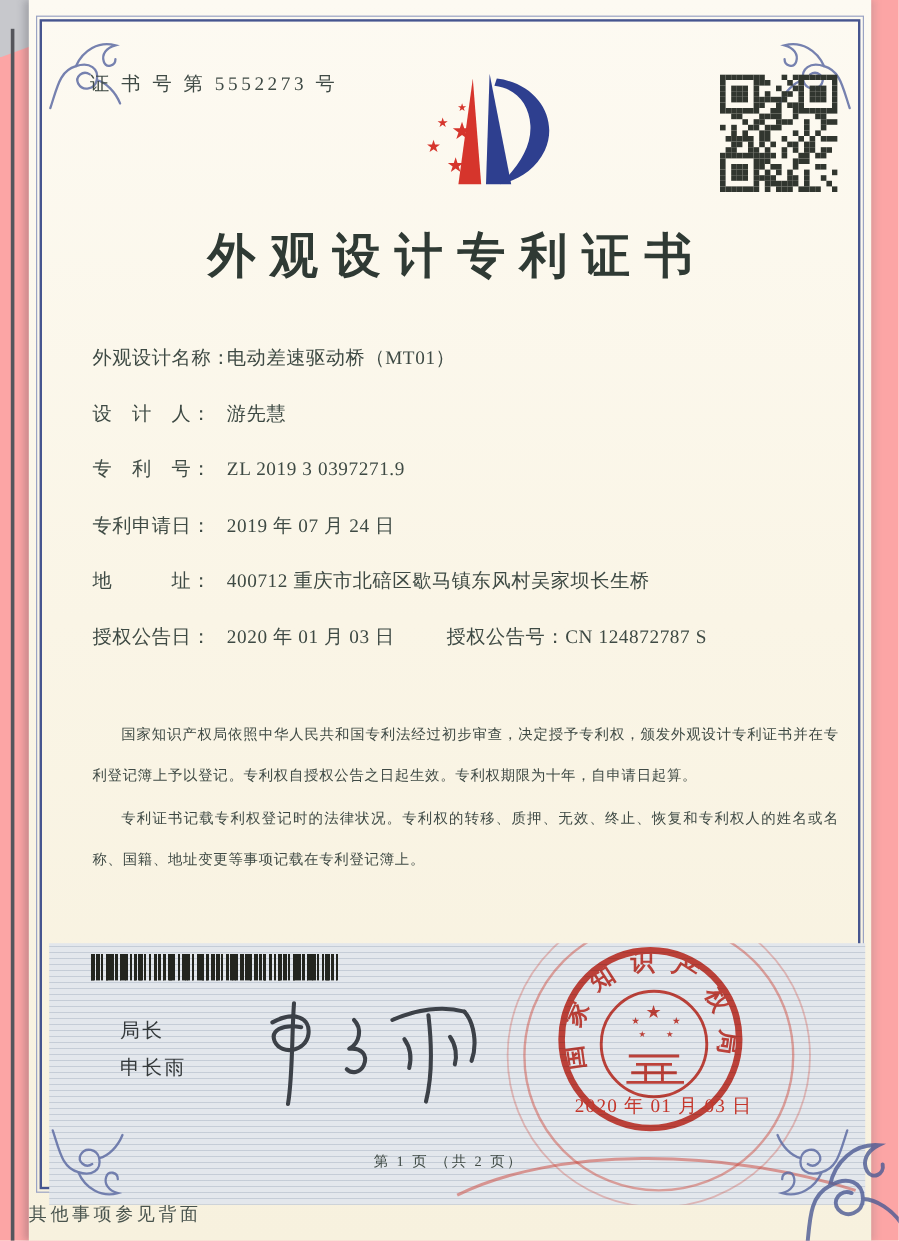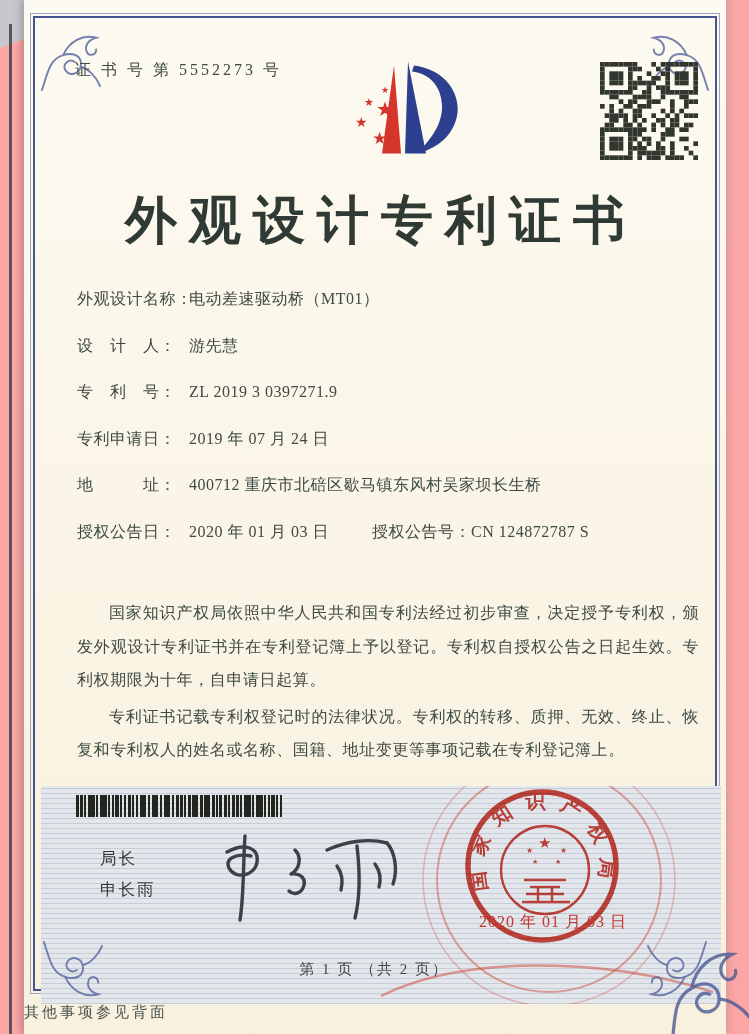--- a/index.html
+++ b/index.html
@@ -26,51 +26,51 @@
     background-image:repeating-linear-gradient(0deg,rgba(148,161,180,.38) 0 1px,transparent 1px 5px);}
   .band-deco{position:absolute;inset:0;width:100%;height:100%;}
 
   .cert-no{position:absolute;left:51px;top:60px;font-size:16px;letter-spacing:3px;
     color:#3f4a45;white-space:nowrap;}
 
   .logo{position:absolute;left:298px;top:40px;width:140px;height:128px;}
   .qr{position:absolute;left:576px;top:62px;width:98px;height:98px;}
 
   .title{position:absolute;left:0;top:186px;width:100%;text-align:center;
-    font-size:52px;font-weight:bold;color:#2f3a34;letter-spacing:12px;text-indent:12px;}
+    font-size:40px;font-weight:bold;color:#2f3a34;letter-spacing:12px;text-indent:12px;}
 
   .fields{position:absolute;left:53px;top:289px;width:630px;}
   .frow{position:relative;height:46.5px;font-size:16px;color:#3e4a44;
     line-height:20px;white-space:nowrap;}
   .frow .lbl{display:inline-block;width:112px;letter-spacing:.5px;}
   .frow .val{letter-spacing:.5px;}
   .pair2{position:absolute;left:295px;top:0;}
   .pair2 .lbl2{letter-spacing:.5px;}
 
-  .paras{position:absolute;left:53px;top:596px;width:622px;font-size:16px;
+  .paras{position:absolute;left:53px;top:596px;width:622px;font-size:12px;
     line-height:33.5px;color:#3f4a45;text-align:justify;letter-spacing:.6px;}
   .paras p{margin:0 0 3px 0;text-indent:2em;}
 
   .barcode{position:absolute;left:52px;top:795px;width:208px;height:22px;
     background:
       repeating-linear-gradient(90deg,#23251f 0 2px,transparent 2px 4px),
       repeating-linear-gradient(90deg,#23251f 0 1px,transparent 1px 6px),
       repeating-linear-gradient(90deg,#23251f 0 3px,transparent 3px 13px);}
 
   .signer{position:absolute;left:64px;top:843px;font-size:16.5px;color:#34393b;
     line-height:31px;letter-spacing:2px;margin-left:12px;}
   .signature{position:absolute;left:175px;top:826px;width:210px;height:102px;}
 
   .seal{position:absolute;left:438px;top:786px;width:160px;height:160px;
     opacity:.93;mix-blend-mode:multiply;}
   .seal-date{position:absolute;left:455px;top:912px;font-size:16px;color:#c4372c;
     letter-spacing:1px;white-space:nowrap;z-index:5;}
 
   .page-num{position:absolute;left:6px;top:960px;width:688px;text-align:center;
-    font-size:15px;color:#3f4a45;letter-spacing:2px;}
+    font-size:12px;color:#3f4a45;letter-spacing:2px;}
   .back-note{position:absolute;left:0;top:1003px;width:100%;text-align:left;
     font-size:15px;color:#49544e;letter-spacing:3px;}
 
   .flourish{position:absolute;width:62px;height:62px;opacity:.85;}
   .flo-tl{left:9px;top:16px;}
   .flo-tr{right:9px;top:16px;transform:scaleX(-1);}
   .flo-bl{left:11px;top:926px;transform:scaleY(-1);}
   .flo-br{right:11px;top:926px;transform:scale(-1,-1);}
   .flo-big{left:634px;top:950px;width:92px;height:88px;transform:rotate(-12deg);opacity:.8;}
 </style>

